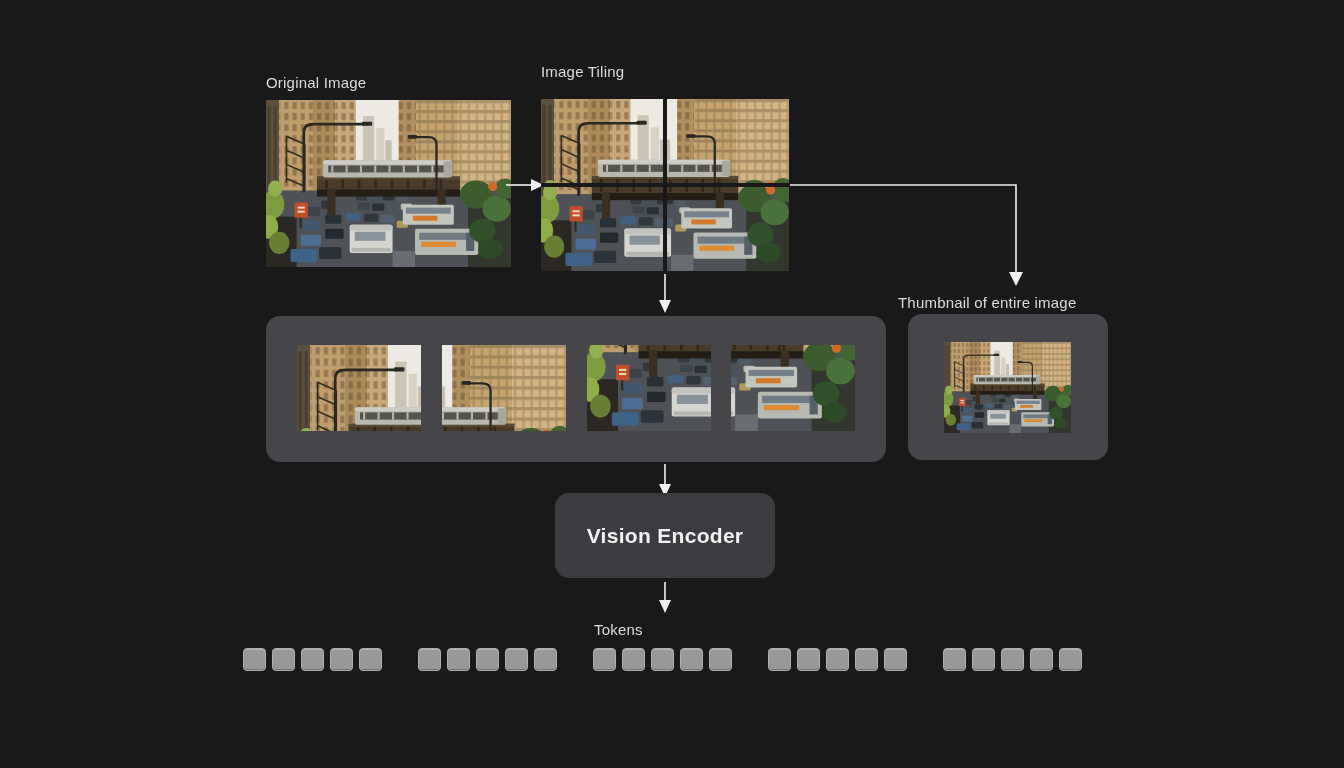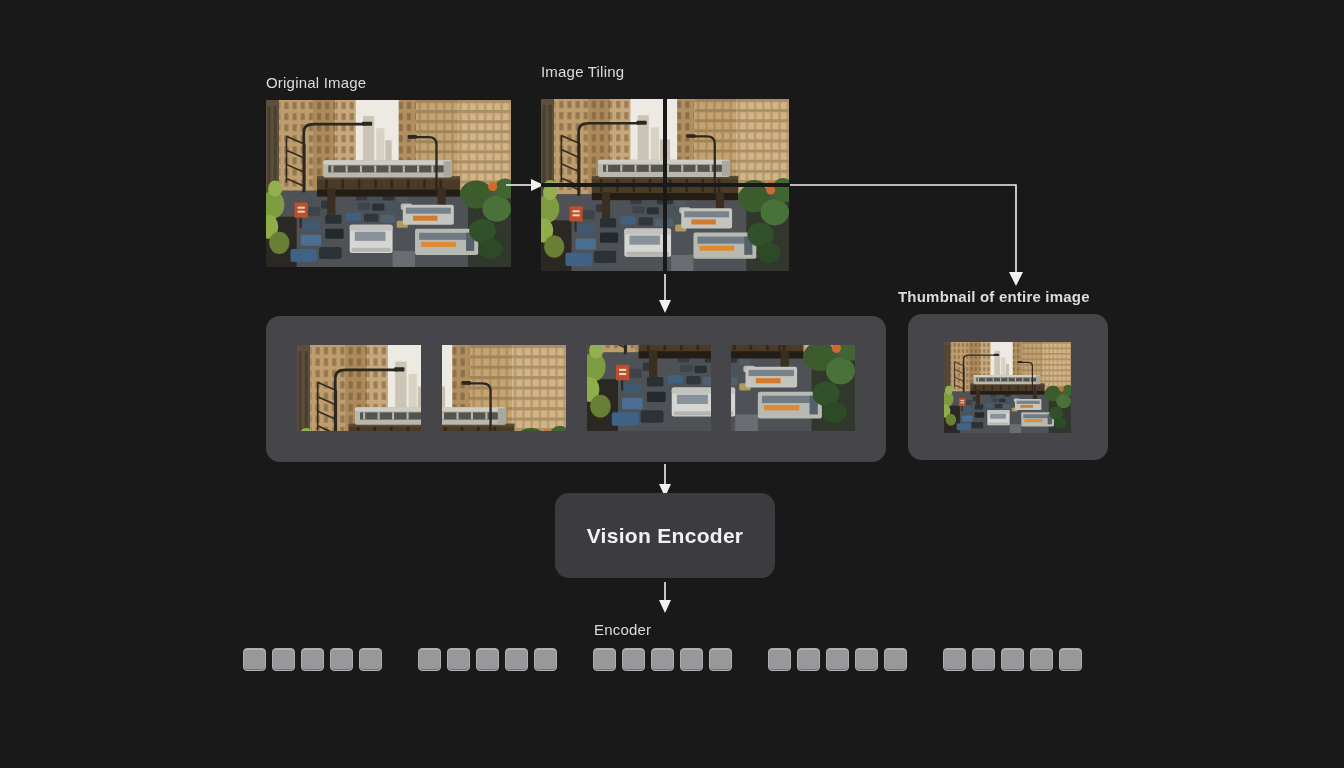--- a/index.html
+++ b/index.html
@@ -215,21 +215,21 @@
       </div>
   </div>
 
   <div class="arrow" style="left:789px;top:178px;">
     <svg width="240" height="112" viewBox="0 0 240 112">
       <path d="M1,7 H227 V95" stroke="var(--arrow)" stroke-width="1.6" fill="none"></path>
       <polygon points="220,94 234,94 227,108" fill="var(--arrow)"></polygon>
     </svg>
   </div>
 
-  <div class="diag-label" style="left:898px;top:288px;width:220px;font-weight:bold;">Thumbnail of entire image</div>
+  <div class="diag-label" style="left:898px;top:294px;width:220px;">Thumbnail of entire image</div>
 
   <div class="arrow" style="left:657px;top:274px;">
     <svg width="16" height="40" viewBox="0 0 16 40">
       <line x1="8" y1="0" x2="8" y2="27" stroke="var(--arrow)" stroke-width="1.6"></line>
       <polygon points="2,26 14,26 8,39" fill="var(--arrow)"></polygon>
     </svg>
   </div>
 
   <div class="tiles-panel">
     <div class="tile tile-1">
@@ -273,21 +273,21 @@
     <span>Vision Encoder</span>
   </div>
 
   <div class="arrow" style="left:657px;top:582px;">
     <svg width="16" height="32" viewBox="0 0 16 32">
       <line x1="8" y1="0" x2="8" y2="19" stroke="var(--arrow)" stroke-width="1.6"></line>
       <polygon points="2,18 14,18 8,31" fill="var(--arrow)"></polygon>
     </svg>
   </div>
 
-  <div class="diag-label" style="left:594px;top:621px;width:140px;">Encoder</div>
+  <div class="diag-label" style="left:594px;top:621px;width:140px;">Tokens</div>
 
   <div class="tokens-row">
       <div class="token-group">
         <div class="token"></div>
         <div class="token"></div>
         <div class="token"></div>
         <div class="token"></div>
         <div class="token"></div>
       </div>
       <div class="token-group">

